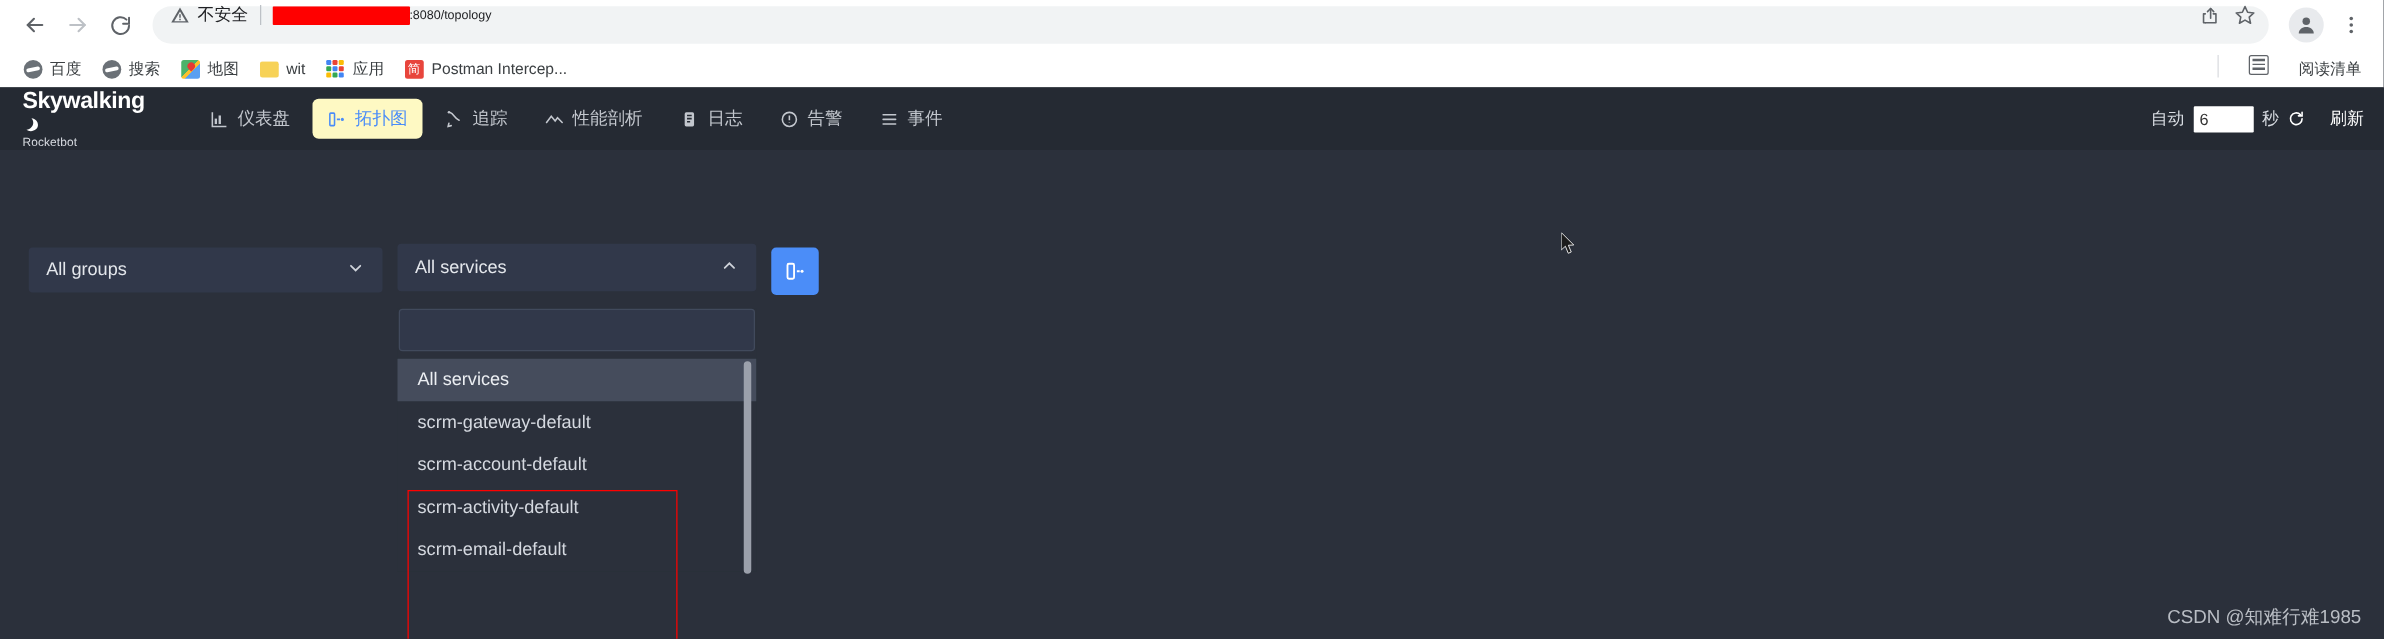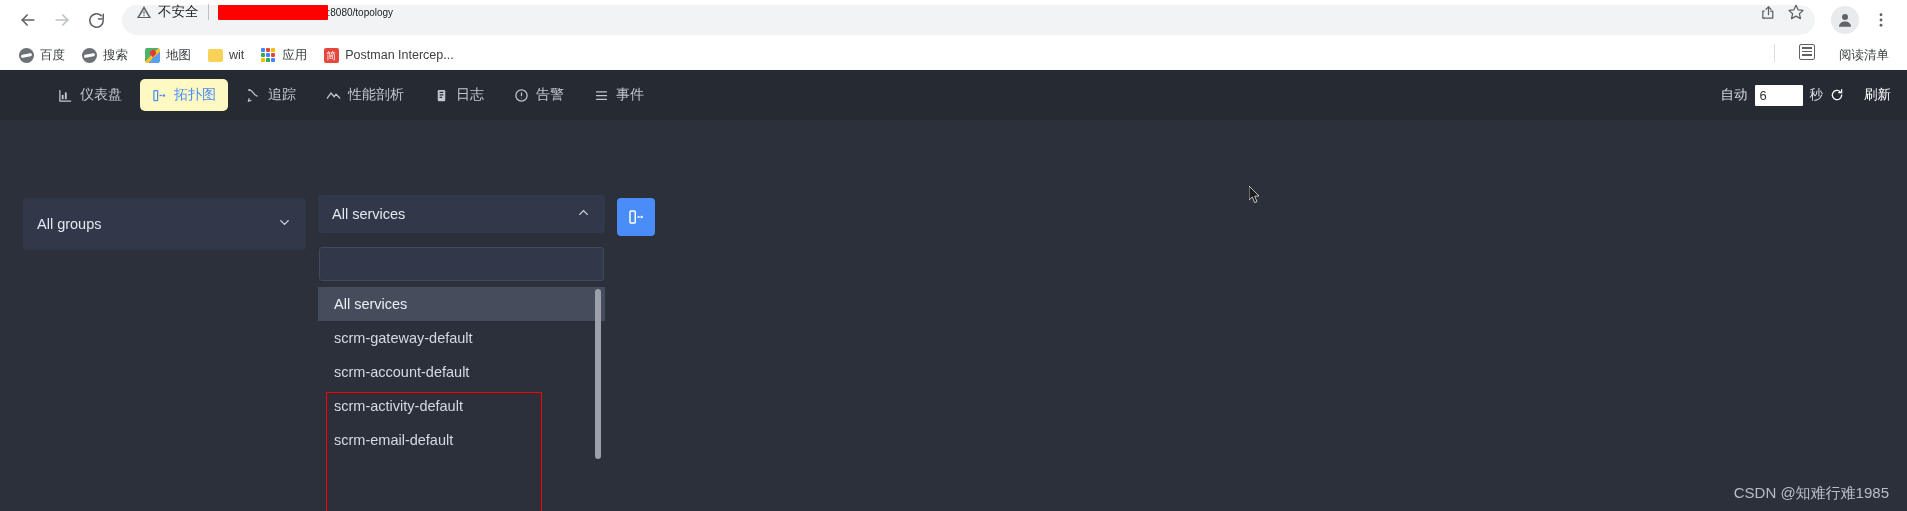--- a/index.html
+++ b/index.html
@@ -295,21 +295,21 @@
     font-size: 13.5px;
     white-space: nowrap;
   }
 
   
   .content { position: relative; height: 391px; }
 
   .sel-groups {
     position: absolute;
     left: 23px; top: 78px;
-    width: 283px; height: 52px;
+    width: 283px; height: 36px;
     background: #31384a;
     border-radius: 3px;
     display: flex; align-items: center;
     padding: 16px 14px;
     color: #e4e7ec;
     font-size: 14.5px;
   }
   .sel-groups .chev { margin-left: auto; color: #cfd3da; }
 
   .sel-services-wrap {
@@ -538,20 +538,31 @@
       <span class="bm" style="padding-left:0">
         <span>阅读清单</span>
       </span>
     </div>
   </div>
 </div>
 
 <div class="app">
 
   <div class="sw-nav">
+    <div class="logo">
+      <div class="logo-main">
+        <span>Skywalking</span>
+        <span class="logo-moon">
+          <svg width="13" height="13" viewBox="0 0 24 24" fill="#ffffff">
+              <path d="M20 4c-6 1-10 5.4-10 10.5 0 2.6 1 4.9 2.6 6.5C6.6 20.2 3 16 3 11 3 6 7.6 2 13.6 2c2.4 0 4.6.7 6.4 2z" transform="rotate(180 12 12)"></path>
+            </svg>
+        </span>
+      </div>
+      <div class="logo-sub">Rocketbot</div>
+    </div>
 
     <div class="sw-menu">
       <div class="sw-item">
         <span class="ic">
           <svg width="15" height="15" viewBox="0 0 24 24" fill="none" stroke="currentColor" stroke-width="2">
               <path d="M3 3v18h18"></path>
               <rect x="6" y="11" width="3" height="7" fill="currentColor" stroke="none"></rect>
               <rect x="11" y="7" width="3" height="11" fill="currentColor" stroke="none"></rect>
             </svg>
         </span>

